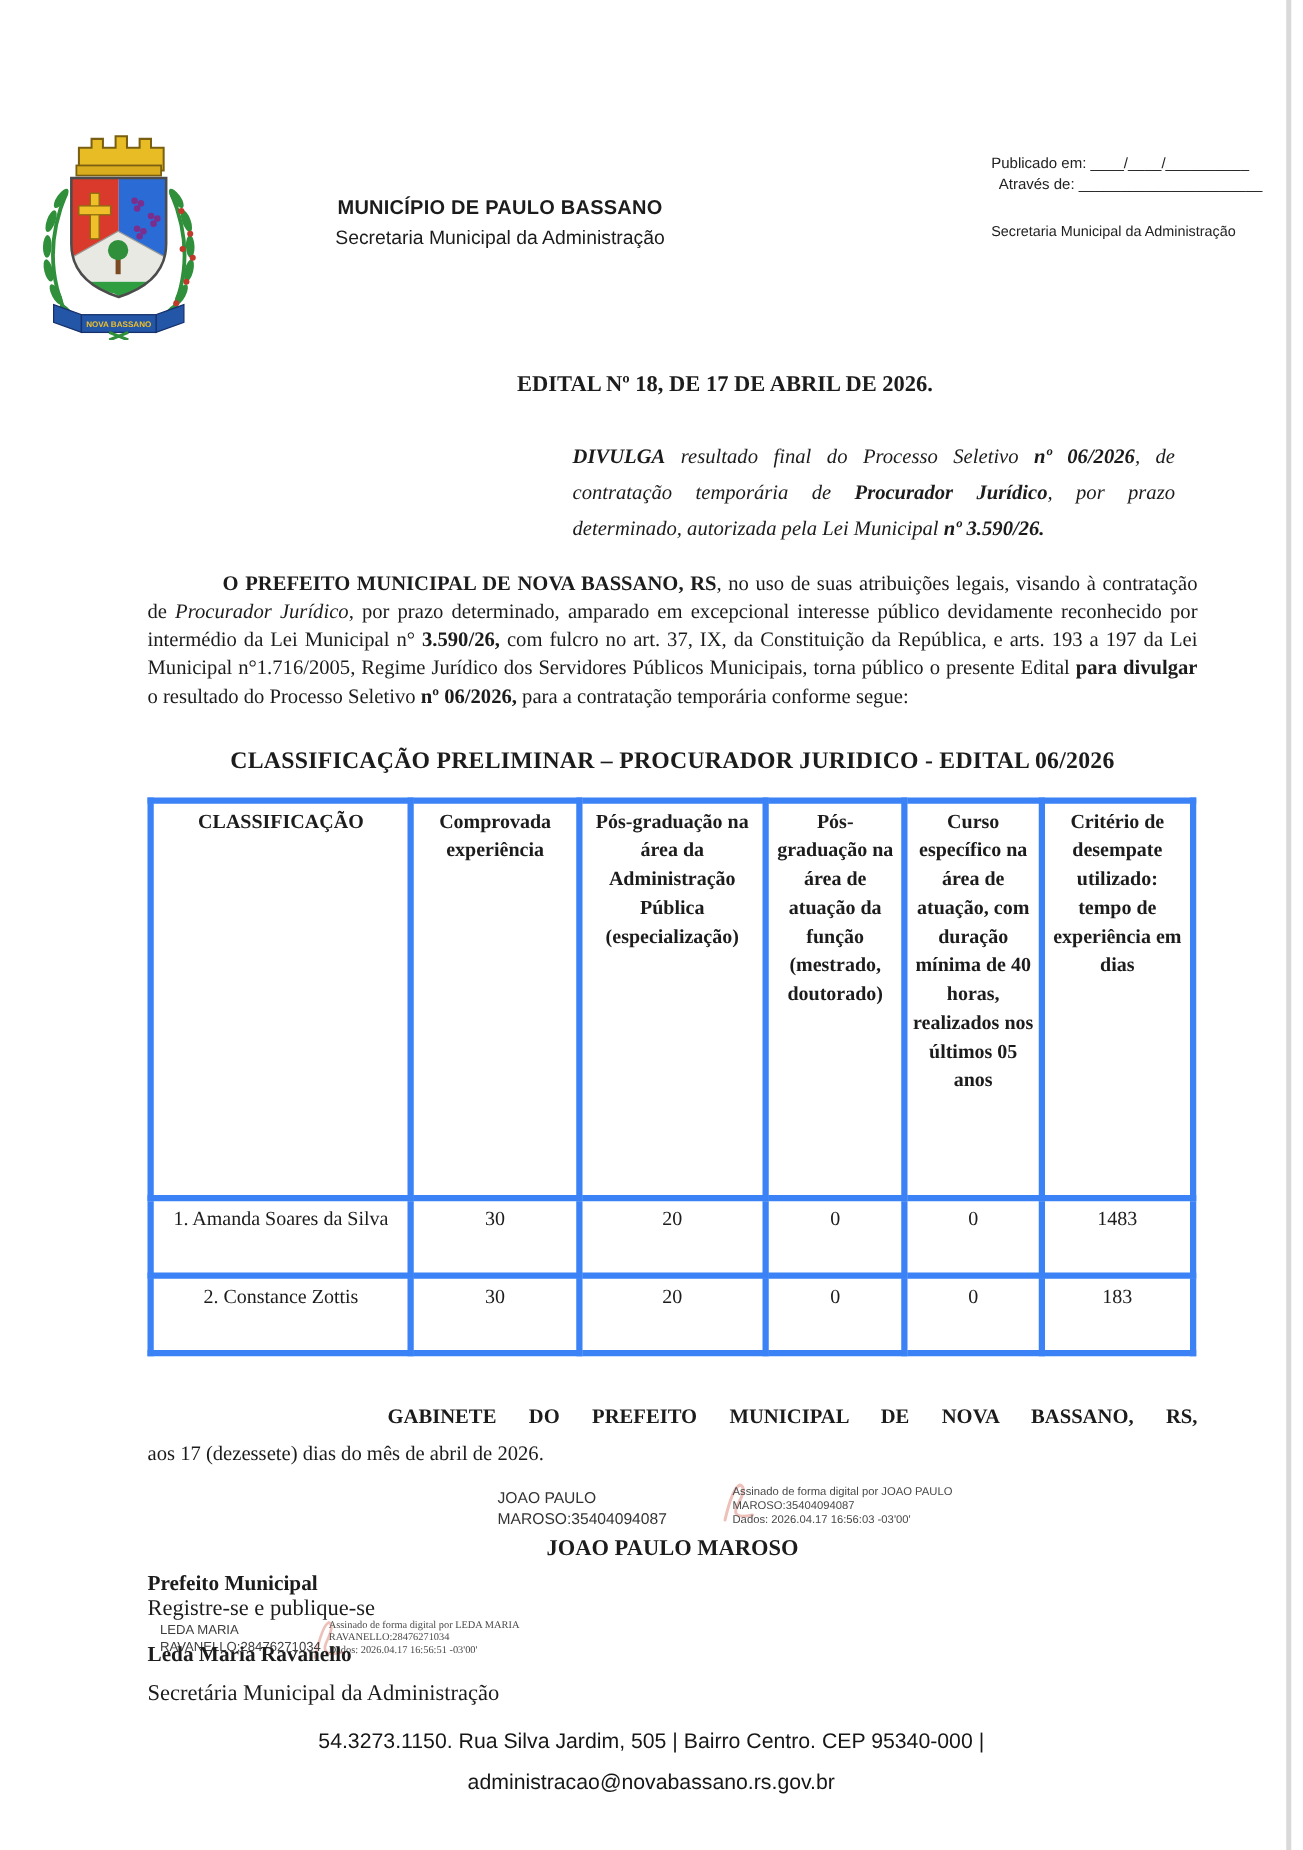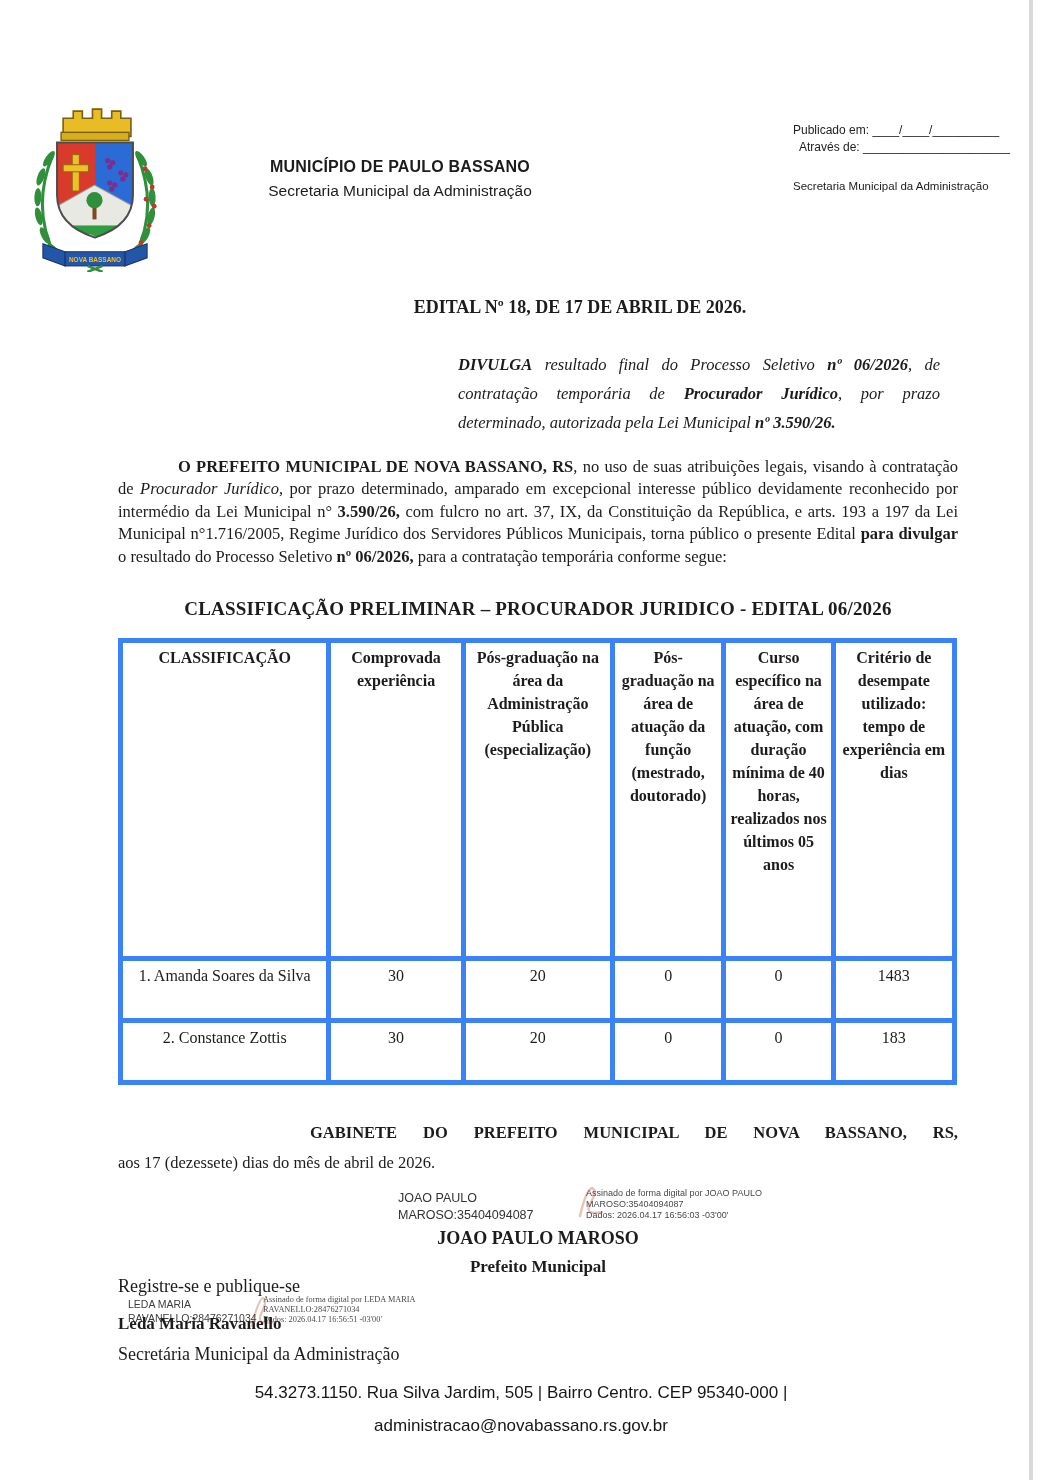--- a/index.html
+++ b/index.html
@@ -54,21 +54,21 @@
   .sig-cert-1 { position:absolute; left:398px; top:1190px; width:170px;
                 font-family:"Liberation Sans", sans-serif; font-size:12.5px; line-height:17px; color:#333; }
   .sig-det-1 { position:absolute; left:586px; top:1188px; width:178px;
                font-family:"Liberation Sans", sans-serif; font-size:9px; line-height:11px; color:#484848; }
   .sig-det-1 span, .sig-det-2 span { display:block; }
   .stamp { position:absolute; opacity:.75; }
   .stamp1 { left:572px; top:1182px; }
   .stamp2 { left:246px; top:1292px; }
   .sig1-name { position:absolute; left:118px; top:1228px; width:840px; text-align:center;
                font-weight:bold; font-size:18px; }
-  .sig1-role { position:absolute; left:118px; top:1257px; width:840px; text-align:center;
+  .sig1-role { position:absolute; left:118px; top:1257px; width:840px; 
                font-weight:bold; font-size:17px; }
 
   .register-line { position:absolute; left:118px; top:1276px; font-size:18px; }
   .sig-cert-2 { position:absolute; left:128px; top:1297px; width:168px;
                 font-family:"Liberation Sans", sans-serif; font-size:10.5px; line-height:14px; color:#3d3d3d; }
   .sig-det-2 { position:absolute; left:263px; top:1295px; width:168px;
                font-family:Liberation Serif, serif; font-size:8.3px; line-height:10px; color:#4a4a4a; }
   .sig2-name { position:absolute; left:118px; top:1314px; font-size:17px;font-weight:bold; }
   .sig2-role { position:absolute; left:118px; top:1344px; font-size:18px; }
 

